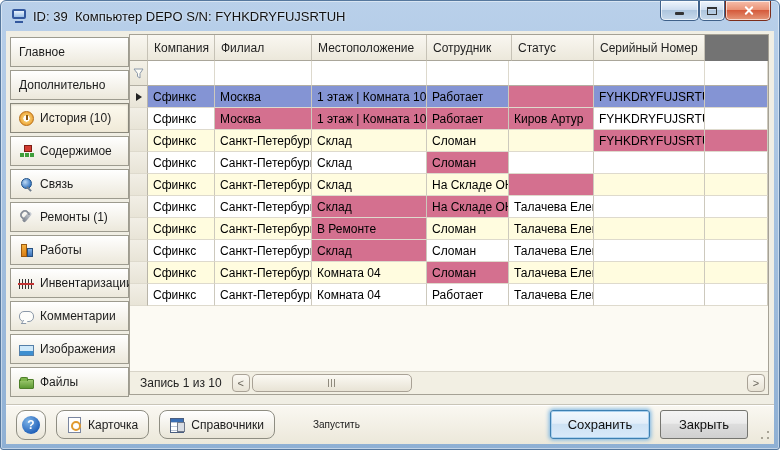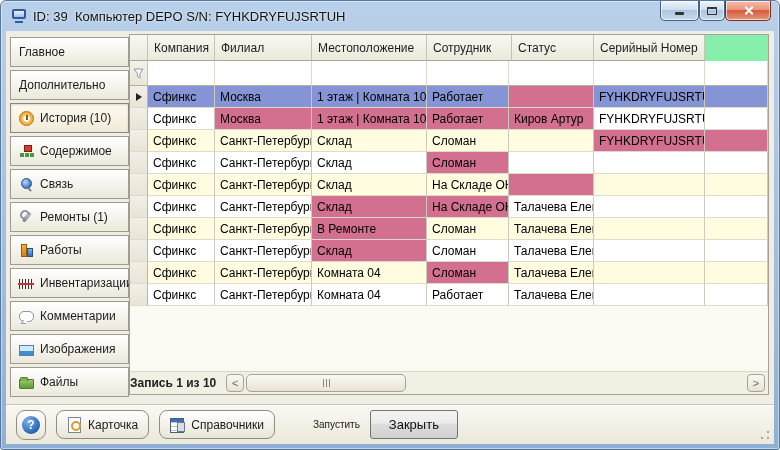--- a/index.html
+++ b/index.html
@@ -75,21 +75,21 @@
     background:#fdfdfb; border-left:1px solid #8b98a8; border-bottom:1px solid #8b98a8; transform:skewX(-30deg); }
   .ic-image { margin-top:2px; height:11px !important;
     background:linear-gradient(#cfe9fa 55%,#3e8fd0 55%); border:1px solid #557fa8; }
   .ic-folder { margin-top:3px; height:10px !important;
     background:linear-gradient(#9cc86e,#5e9a33); border:1px solid #4e7f2a; border-radius:1px; }
   .ic-folder::before { content:""; position:absolute; left:0; top:-3px; width:6px; height:3px;
     background:#7db54a; border:1px solid #4e7f2a; border-bottom:none; border-radius:2px 2px 0 0; }
 
   
   .grid-panel { position:absolute; left:123px; top:3px; width:640px; height:361px;
-    border:1px solid #a5a195; background:#86efac; display:flex; flex-direction:column; }
+    border:1px solid #a5a195; background:#737373; display:flex; flex-direction:column; }
   .grid-header { display:flex; height:26px; flex:0 0 26px; }
   .hcell { background:linear-gradient(#f9f7f1,#ece8db); border-right:1px solid #c6c2b6;
     border-bottom:1px solid #aaa69a; font-size:12px; color:#1e1e1e;
     display:flex; align-items:center; padding-left:6px; overflow:hidden; white-space:nowrap; }
   .hcell.sel { width:18px; flex:0 0 18px; padding-left:0; }
   .grid-filter-row { display:flex; height:25px; flex:0 0 25px; }
   .fcell { background:#fff; border-right:1px solid #ddd9cd; border-bottom:1px solid #b3afa3;
     display:flex; align-items:center; }
   .fcell.sel { width:18px; flex:0 0 18px; background:linear-gradient(#f4f1e8,#e9e5d8);
     border-right:1px solid #c6c2b6; justify-content:center; }
@@ -100,21 +100,21 @@
     overflow:hidden; white-space:nowrap; }
   .cell.sel { width:18px; flex:0 0 18px; background:linear-gradient(#f2efe6,#e8e4d7);
     border-right:1px solid #b9b5a9; justify-content:center; padding-left:0; }
   .arrow { width:0; height:0; border-left:6px solid #222; border-top:4px solid transparent;
     border-bottom:4px solid transparent; }
   .grid-empty { flex:1; background:#fcfaf3; }
 
   
   .grid-status { flex:0 0 23px; background:#f2efe3; border-top:1px solid #d8d4c8;
     display:flex; align-items:center; font-size:12px; color:#222; }
-  .rec-label { padding:0 10px 0 0; white-space:nowrap;font-weight:bold; }
+  .rec-label { padding:0 10px 0 10px; white-space:nowrap; }
   .hscroll { flex:1; height:19px; display:flex; align-items:center; position:relative; margin-right:3px; }
   .sbtn { width:18px; height:18px; border:1px solid #a9a296; border-radius:4px;
     background:linear-gradient(#fbf9f3,#e8e3d5); display:flex; align-items:center; justify-content:center;
     font-size:11px; color:#6b675c; }
   .sbtn.right { position:absolute; right:0; }
   .thumb { width:160px; height:18px; margin-left:2px; border:1px solid #a9a296; border-radius:5px;
     background:linear-gradient(#fbf9f3,#e8e3d5); display:flex; align-items:center; justify-content:center; gap:2px; }
   .thumb i { display:block; width:1px; height:8px; background:#8f8a7d; }
 
   
@@ -375,17 +375,18 @@
       </div>
       <div class="tbtn">
         <span class="ico-card"></span>
         <span>Карточка</span>
       </div>
       <div class="tbtn">
         <span class="ico-refs"></span>
         <span>Справочники</span>
       </div>
       <span class="run-label">Запустить</span>
+      <div class="btn btn-save">Сохранить</div>
       <div class="btn btn-close">Закрыть</div>
       <div class="grip"></div>
     </div>
   </div>
 </div>
 
 </body></html>

